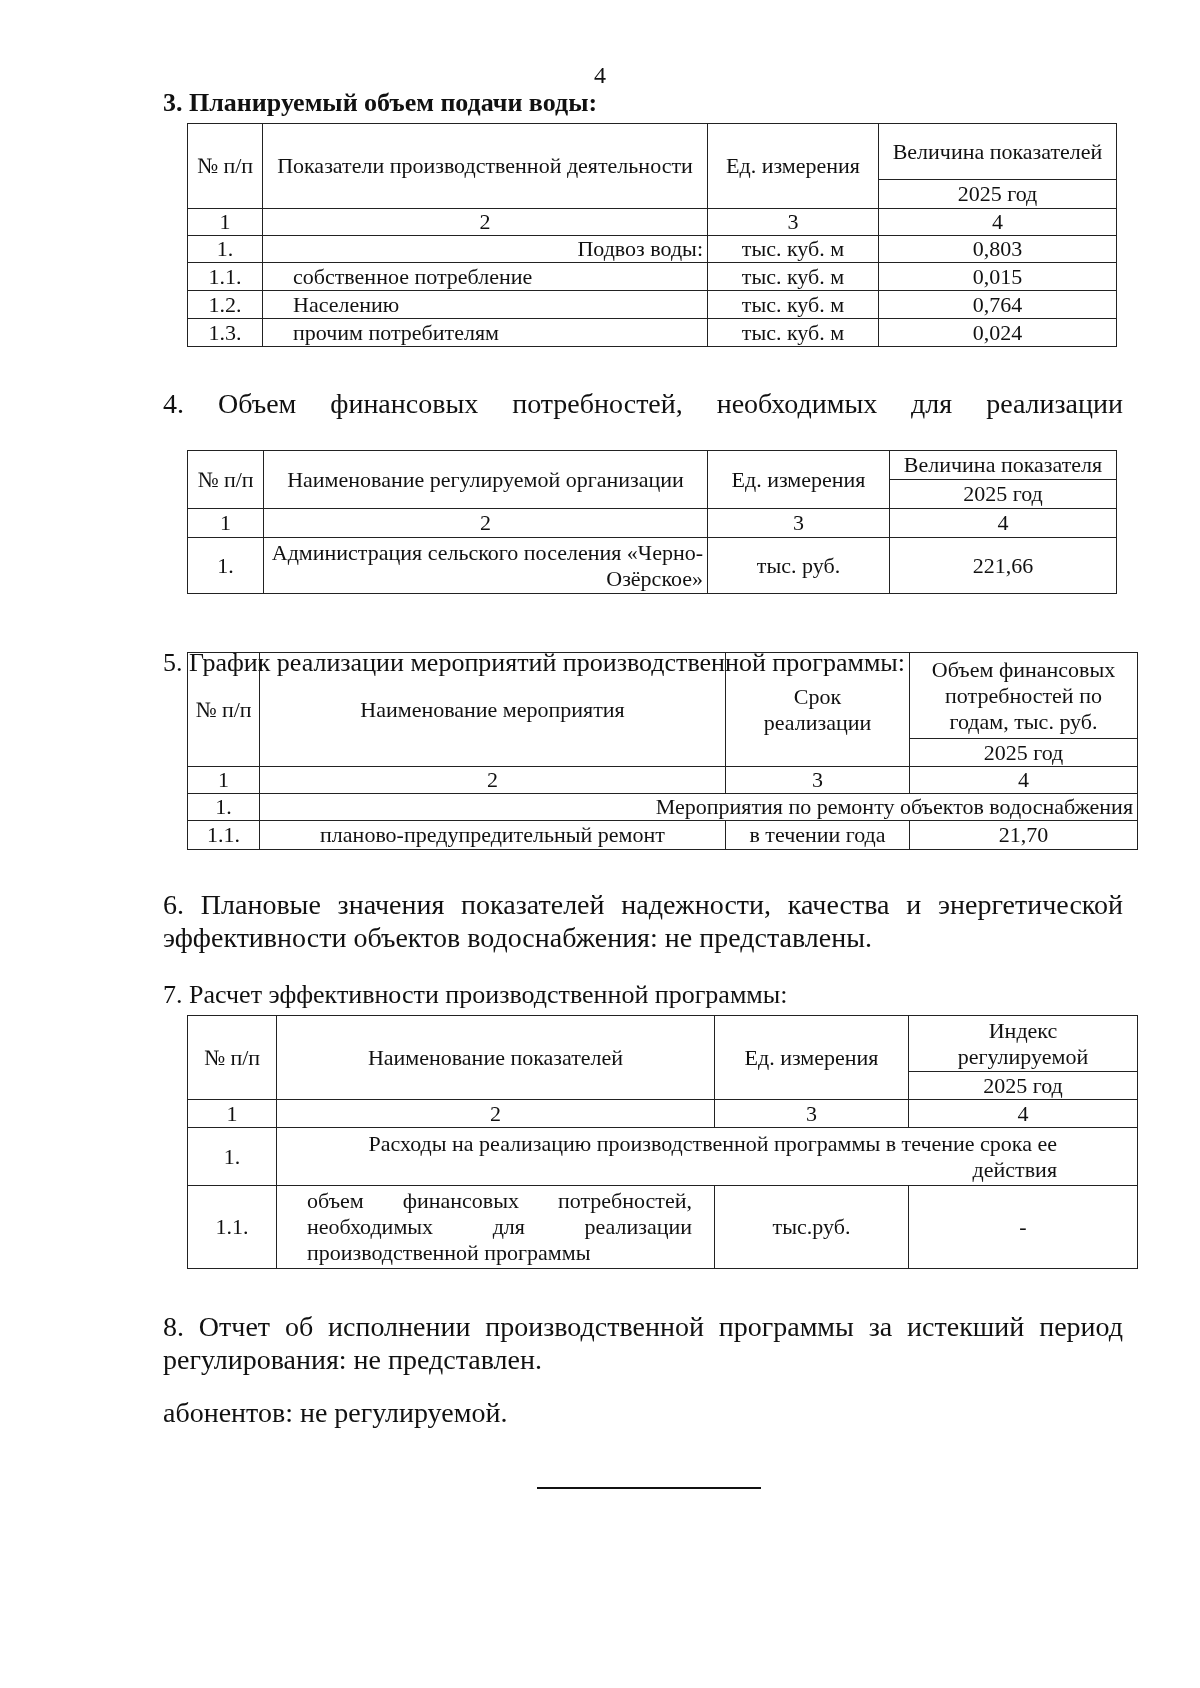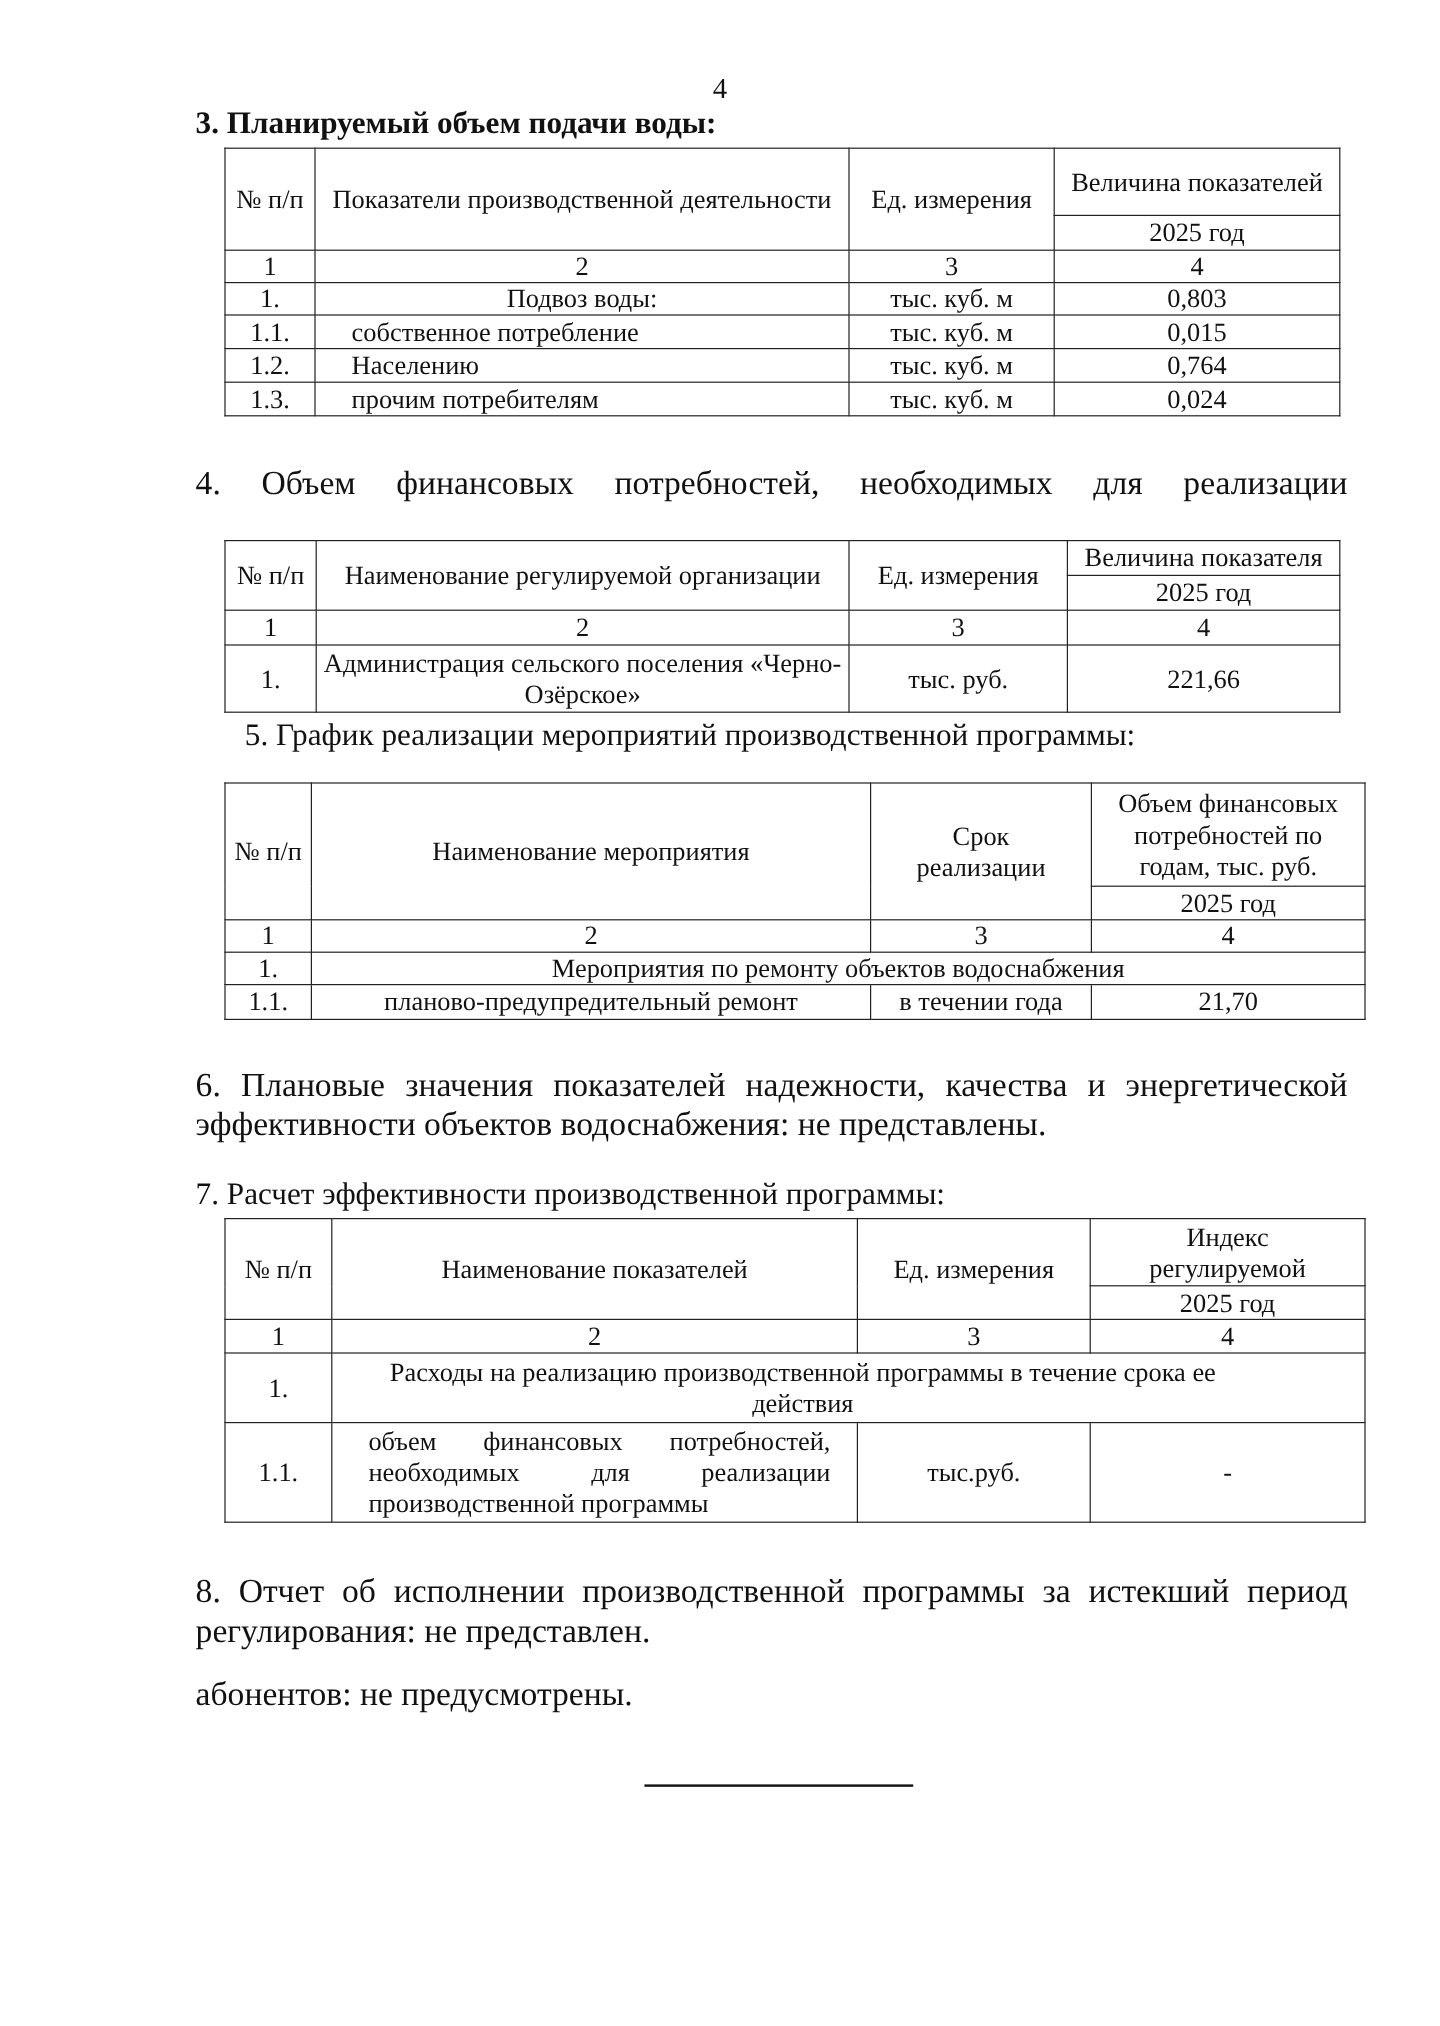--- a/index.html
+++ b/index.html
@@ -15,21 +15,21 @@
   .para-line.last { text-align-last: left; }
 
   table.doc {
     position: absolute; border-collapse: collapse; table-layout: fixed;
     font-size: 22px; line-height: 26px;
   }
   table.doc td {
     border: 1.5px solid #222; padding: 0 4px; text-align: center; vertical-align: middle;
     overflow: hidden;
   }
-  table.doc td.left { text-align: center; }
+  table.doc td.left { text-align: right; }
   table.doc td.indent { text-align: left; padding-left: 30px; }
   table.doc td.just { text-align: justify; text-align-last: left; padding-left: 30px; padding-right: 22px; }
   .separator { left: 537px; top: 1487px; width: 224px; height: 0; border-top: 2px solid #111; }
 </style>
 </head>
 <body>
 
 <div class="abs page-num">4</div>
 
 <div class="abs heading" style="left:163px; top:88px;font-weight:bold;">3. Планируемый объем подачи воды:</div>
@@ -111,21 +111,21 @@
   </tr>
   <tr style="height:56px">
     <td>1.</td>
     <td class="left">Администрация сельского поселения «Черно-Озёрское»</td>
     <td>тыс. руб.</td>
     <td>221,66</td>
   </tr>
 </tbody>
   </table>
 
-<div class="abs heading" style="left:163px; top:598px;margin-left:41px;">5. График реализации мероприятий производственной программы:</div>
+<div class="abs heading" style="left:163px; top:648px;">5. График реализации мероприятий производственной программы:</div>
 <table class="doc" style="left:187px; top:652px; width:950px;">
   <colgroup>
       <col style="width:72px">
       <col style="width:466px">
       <col style="width:184px">
       <col style="width:228px">
     </colgroup>
   <tbody>
       <tr style="height:86px">
     <td rowspan="2">№ п/п</td>
@@ -196,16 +196,16 @@
   </tr>
 </tbody>
   </table>
 
 <div class="abs para" style="left:163px; top:1310px; width:960px;">
   <span class="para-line">8. Отчет об исполнении производственной программы за истекший период</span>
   <span class="para-line last">регулирования: не представлен.</span>
 </div>
 
 <div class="abs para" style="left:163px; top:1396px; width:960px;">
-  <span class="para-line last">абонентов: не предусмотрены.</span>
+  <span class="para-line last">абонентов: не регулируемой.</span>
 </div>
 
 <div class="abs separator"></div>
 
 </body></html>

